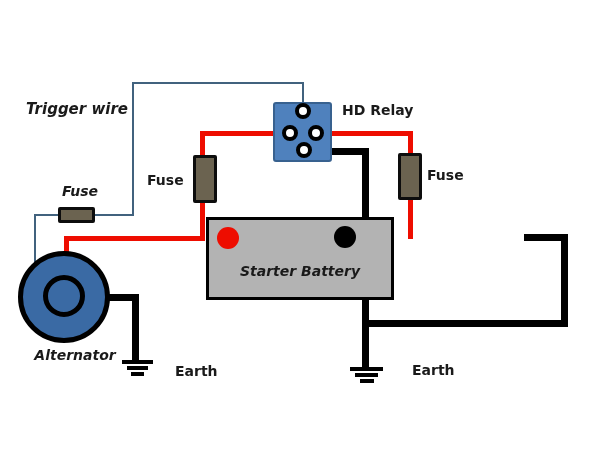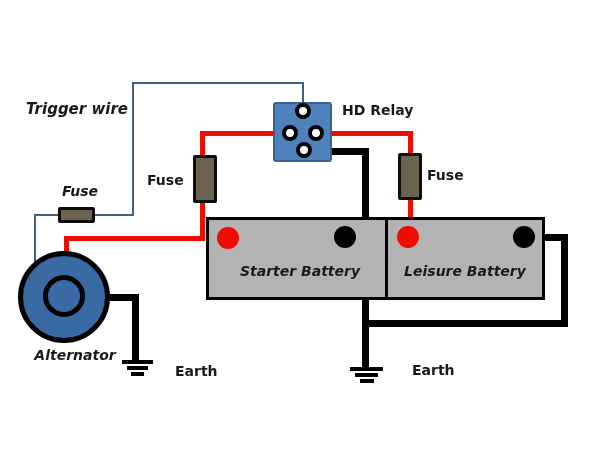--- a/index.html
+++ b/index.html
@@ -92,25 +92,20 @@
     <div class="pin" style="left:7px;top:21px;"></div>
     <div class="pin" style="left:33px;top:21px;"></div>
     <div class="pin" style="left:21px;top:38px;"></div>
   </div>
 
   <div class="battery" style="left:180px;width:188px;margin-left:26px;">
     <div class="terminal pos" style="left:8px;top:7px;"></div>
     <div class="terminal neg" style="left:125px;top:6px;"></div>
     <div class="lbl center" style="left:0;top:43px;width:100%;">Starter Battery</div>
   </div>
-  <div class="battery" style="left:385px;width:160px;">
-    <div class="terminal pos" style="left:9px;top:6px;"></div>
-    <div class="terminal neg" style="left:125px;top:6px;"></div>
-    <div class="lbl center" style="left:0;top:43px;width:100%;">Leisure Battery</div>
-  </div>
 
   <div id="alternator">
     <div class="hub"></div>
   </div>
 
   <div class="lbl center" style="left:18px;top:100px;width:118px;font-size:15px;line-height:18px;">
     <span>Trigger wire</span><br>
   </div>
   <div class="lbl center" style="left:57px;top:183px;width:46px;">Fuse</div>
   <div class="lbl" style="left:147px;top:172px;">Fuse</div>

